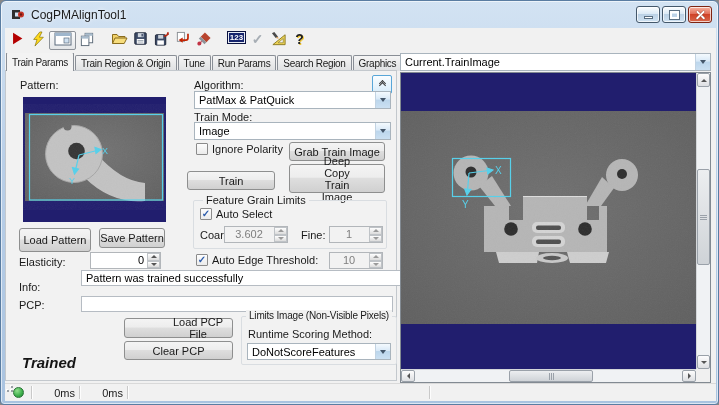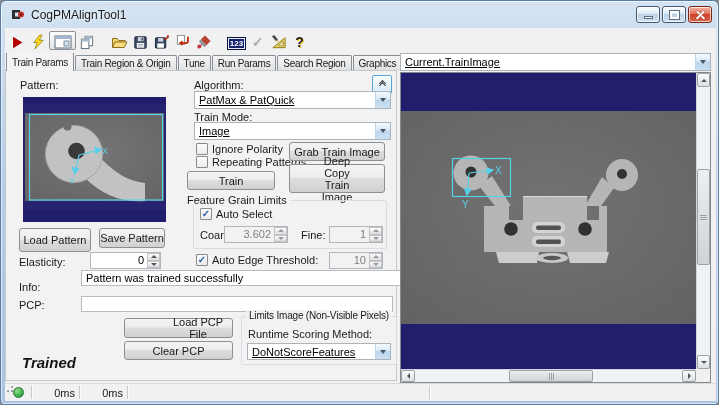--- a/index.html
+++ b/index.html
@@ -21,48 +21,48 @@
   .glyph-min{width:9px;height:3px;background:#fff;border:1px solid #5a6f82;margin-top:6px;}
   .glyph-max{width:9px;height:8px;border:2px solid #fff;outline:1px solid #5a6f82;background:transparent;}
   .glyph-close{position:relative;width:11px;height:11px;}
   .glyph-close i{position:absolute;left:0;top:4.5px;width:11px;height:2.4px;background:#fff;border-radius:1px;box-shadow:0 0 1px #5e1408;}
   .glyph-close i:nth-child(1){transform:rotate(45deg);}
   .glyph-close i:nth-child(2){transform:rotate(-45deg);}
   
   .client{left:4px;top:27px;width:711px;height:373px;background:#f1f1f1;}
   
   .toolbar{left:6px;top:29px;width:700px;height:21px;display:flex;align-items:center;}
-  .tbi{width:21px;height:19px;display:flex;align-items:flex-end;justify-content:center;flex:0 0 auto;}
+  .tbi{width:21px;height:19px;display:flex;align-items:flex-start;justify-content:center;flex:0 0 auto;}
   .tbi.btnlike{width:27px;border:1px solid #8d9299;border-radius:2px;background:linear-gradient(#fcfcfc,#e4e6e8);}
   .tbi.gap{width:12px;}
   .txt123{display:inline-block;background:#16246d;color:#fff;border:1px solid #0b1340;box-shadow:0 0 0 1px #e7ecf4 inset;font-size:8px;font-weight:bold;line-height:11px;padding:0 2px;letter-spacing:0;}
   .tbcheck{color:#a7aeb5;font-size:14px;font-weight:bold;}
   .tbhelp{color:#222;font-size:14px;font-weight:bold;text-shadow:1px 1px 0 #f2c93a;}
   
   .tabsbar{left:5px;top:52px;width:394px;height:18px;display:flex;align-items:flex-end;overflow:hidden;white-space:nowrap;}
   .tab{flex:0 0 auto;padding:2px 5px 2px 5px;font-size:10px;letter-spacing:-0.3px;border:1px solid #898e96;border-bottom:none;border-radius:2px 2px 0 0;background:linear-gradient(#f5f5f5,#dfe0e2);margin-right:1px;height:16px;color:#1a1a1a;}
   .tab.sel{background:#f3f3f3;height:19px;padding-top:4px;position:relative;z-index:3;box-shadow:0 1px 0 #f3f3f3;}
   .pane{left:4px;top:69px;width:392px;height:311px;border:1px solid #c3c8cd;background:#f2f2f2;}
   
   .lbl{white-space:nowrap;color:#1a1a1a;}
   .btn{border:1px solid #8e8f8f;border-radius:3px;background:linear-gradient(#f4f4f4,#ededed 45%,#dedede 50%,#d0d0d0);display:flex;align-items:center;justify-content:center;text-align:center;line-height:12px;color:#1a1a1a;}
   .combo{border:1px solid #a9b4bd;background:#fff;display:flex;align-items:center;padding-left:4px;overflow:hidden;white-space:nowrap;}
-  .combo .cbtxt{flex:1;overflow:hidden;text-decoration:underline;}
+  .combo .cbtxt{flex:1;overflow:hidden;}
   .combo .arrbox{width:15px;align-self:stretch;background:linear-gradient(#f4fafe,#d9e9f7 45%,#bcd6ec 50%,#cbe0f2);border-left:1px solid #c2d3e2;display:flex;align-items:center;justify-content:center;flex:0 0 auto;}
   .tri-d{width:0;height:0;border-left:3.5px solid transparent;border-right:3.5px solid transparent;border-top:4px solid #44566a;}
   .tri-u{width:0;height:0;border-left:3px solid transparent;border-right:3px solid transparent;border-bottom:3.5px solid #555;}
   .tri-dn{width:0;height:0;border-left:3px solid transparent;border-right:3px solid transparent;border-top:3.5px solid #555;}
   .tri-l{width:0;height:0;border-top:3px solid transparent;border-bottom:3px solid transparent;border-right:3.5px solid #555;}
   .tri-r{width:0;height:0;border-top:3px solid transparent;border-bottom:3px solid transparent;border-left:3.5px solid #555;}
   .spin{border:1px solid #b2b6ba;background:#fff;display:flex;}
   .spin .sval{flex:1;text-align:right;padding:1px 3px 0 2px;}
   .spin .sbtns{width:13px;display:flex;flex-direction:column;flex:0 0 auto;}
   .spin .sbtns .sb{flex:1;border:1px solid #bfc3c7;background:linear-gradient(#fefefe,#dcdcdc);display:flex;align-items:center;justify-content:center;}
   .spin.dis{background:#f2f2f2;}
-  .spin.dis .sval{color:#7f7f7f;}
+  .spin.dis .sval{color:#7f7f7f;text-align:center;}
   .spin.dis .sb .tri-u{border-bottom-color:#9a9a9a;}
   .spin.dis .sb .tri-dn{border-top-color:#9a9a9a;}
   .chk{display:flex;align-items:center;gap:4px;}
   .chk .box{width:12px;height:12px;border:1px solid #8b8b8b;border-radius:1px;background:linear-gradient(#fdfdfd,#ebebeb);font-size:10px;line-height:10px;font-weight:bold;color:#2b5bab;text-align:center;flex:0 0 auto;}
   .grp{border:1px solid #d9dde1;border-radius:2px;}
   .grptitle{background:#f2f2f2;padding:0 3px;white-space:nowrap;}
   .fld{border:1px solid #b6bcc3;background:#fff;padding:1px 4px;display:flex;align-items:center;overflow:hidden;white-space:nowrap;}
   .collapsebtn{border:1px solid #58a6d8;border-radius:2px;background:linear-gradient(#fafdff,#d8ecfa);display:flex;flex-direction:column;align-items:center;justify-content:center;}
   .chevu{width:5px;height:5px;border-left:1.6px solid #3a3a3a;border-top:1.6px solid #3a3a3a;transform:rotate(45deg);}
   .chevu+.chevu{margin-top:-3px;}
@@ -293,31 +293,27 @@
     <span class="cbtxt">Image</span>
     <span class="arrbox">
         <i class="tri-d"></i>
       </span>
   </div>
 
   <div class="abs chk" style="left:195px;top:142px;">
     <span class="box"></span>
     <span class="lbl">Ignore Polarity</span>
   </div>
-  <div class="abs chk" style="left:195px;top:155px;">
-    <span class="box"></span>
-    <span class="lbl">Repeating Patterns</span>
-  </div>
 
   <div class="abs btn" style="left:288px;top:141px;width:96px;height:19px;">Grab Train Image</div>
   <div class="abs btn" style="left:186px;top:170px;width:88px;height:19px;">Train</div>
   <div class="abs btn" style="left:288px;top:163px;width:96px;height:29px;padding:0 24px;">Deep Copy Train Image</div>
 
   <div class="abs grp" style="left:192px;top:199px;width:194px;height:49px;"></div>
-  <span class="abs lbl grptitle" style="left:183px;top:193px;">Feature Grain Limits</span>
+  <span class="abs lbl grptitle" style="left:202px;top:193px;">Feature Grain Limits</span>
   <div class="abs chk" style="left:199px;top:207px;">
     <span class="box">✓</span>
     <span class="lbl">Auto Select</span>
   </div>
   <span class="abs lbl" style="left:199px;top:228px;">Coarse:</span>
   <div class="abs spin dis" style="left:223px;top:225px;width:64px;height:17px;">
     <span class="sval">3.602</span>
     <span class="sbtns">
         <span class="sb">
           <i class="tri-u"></i>

